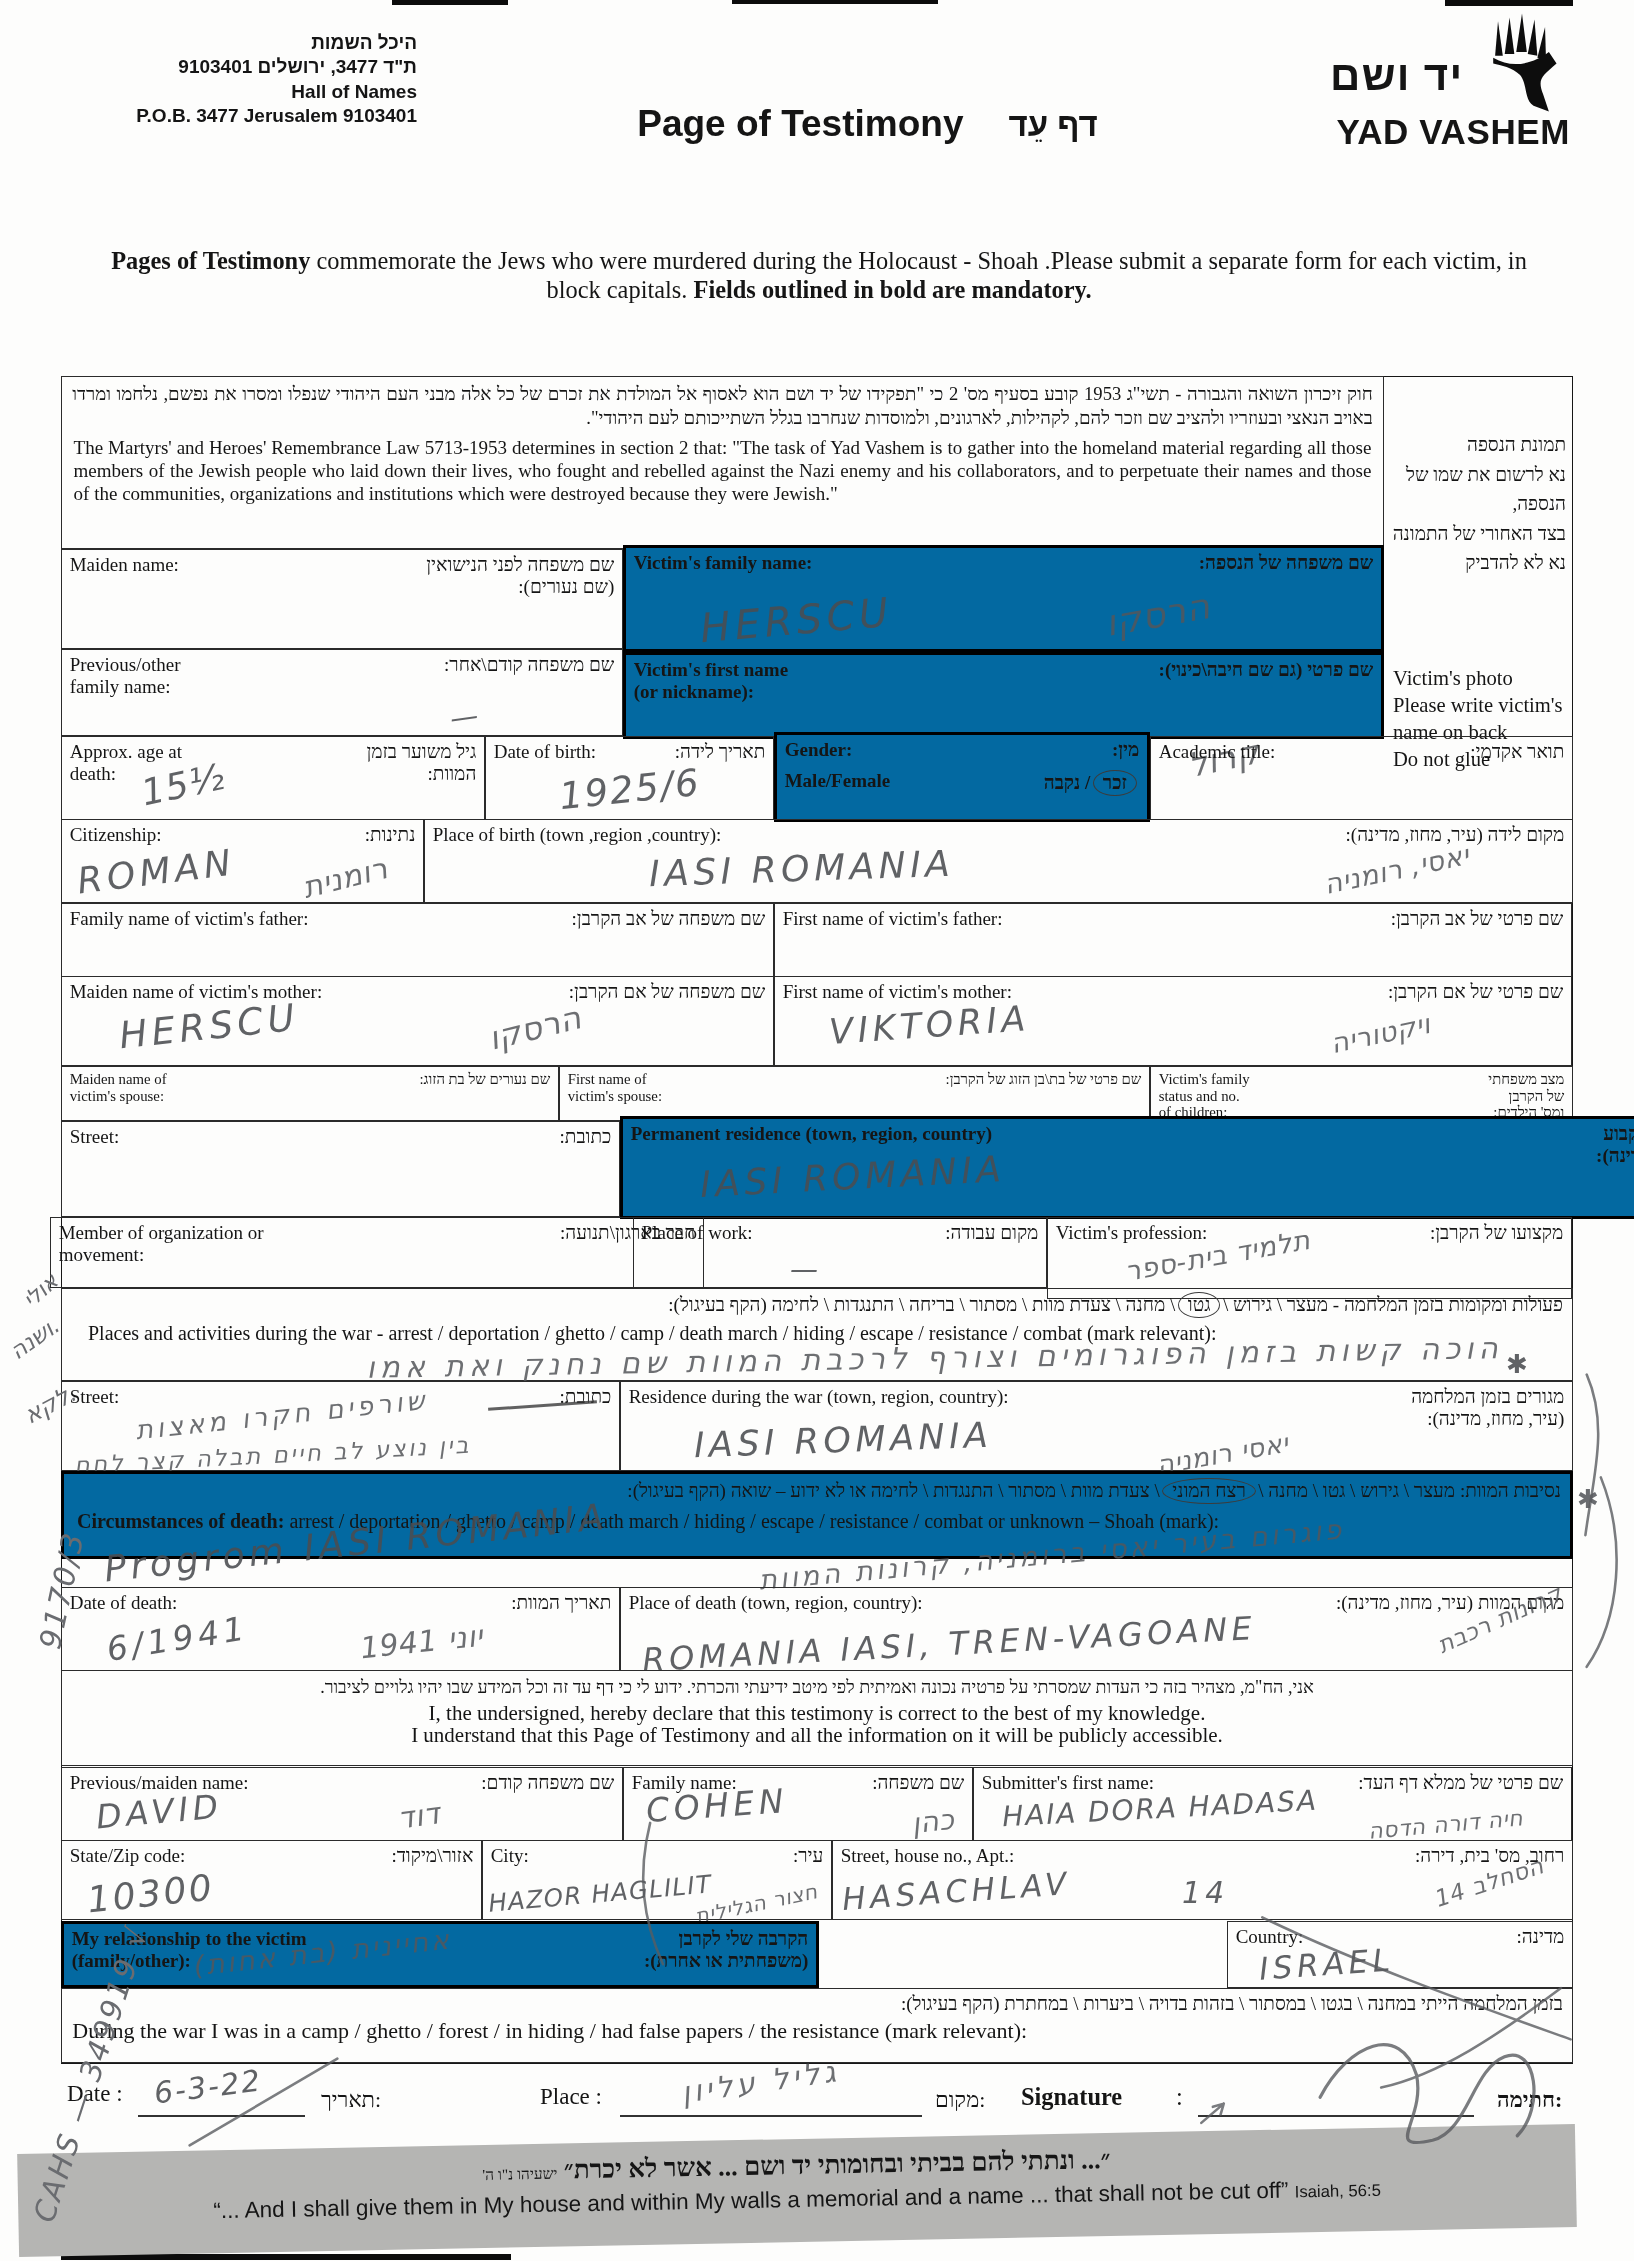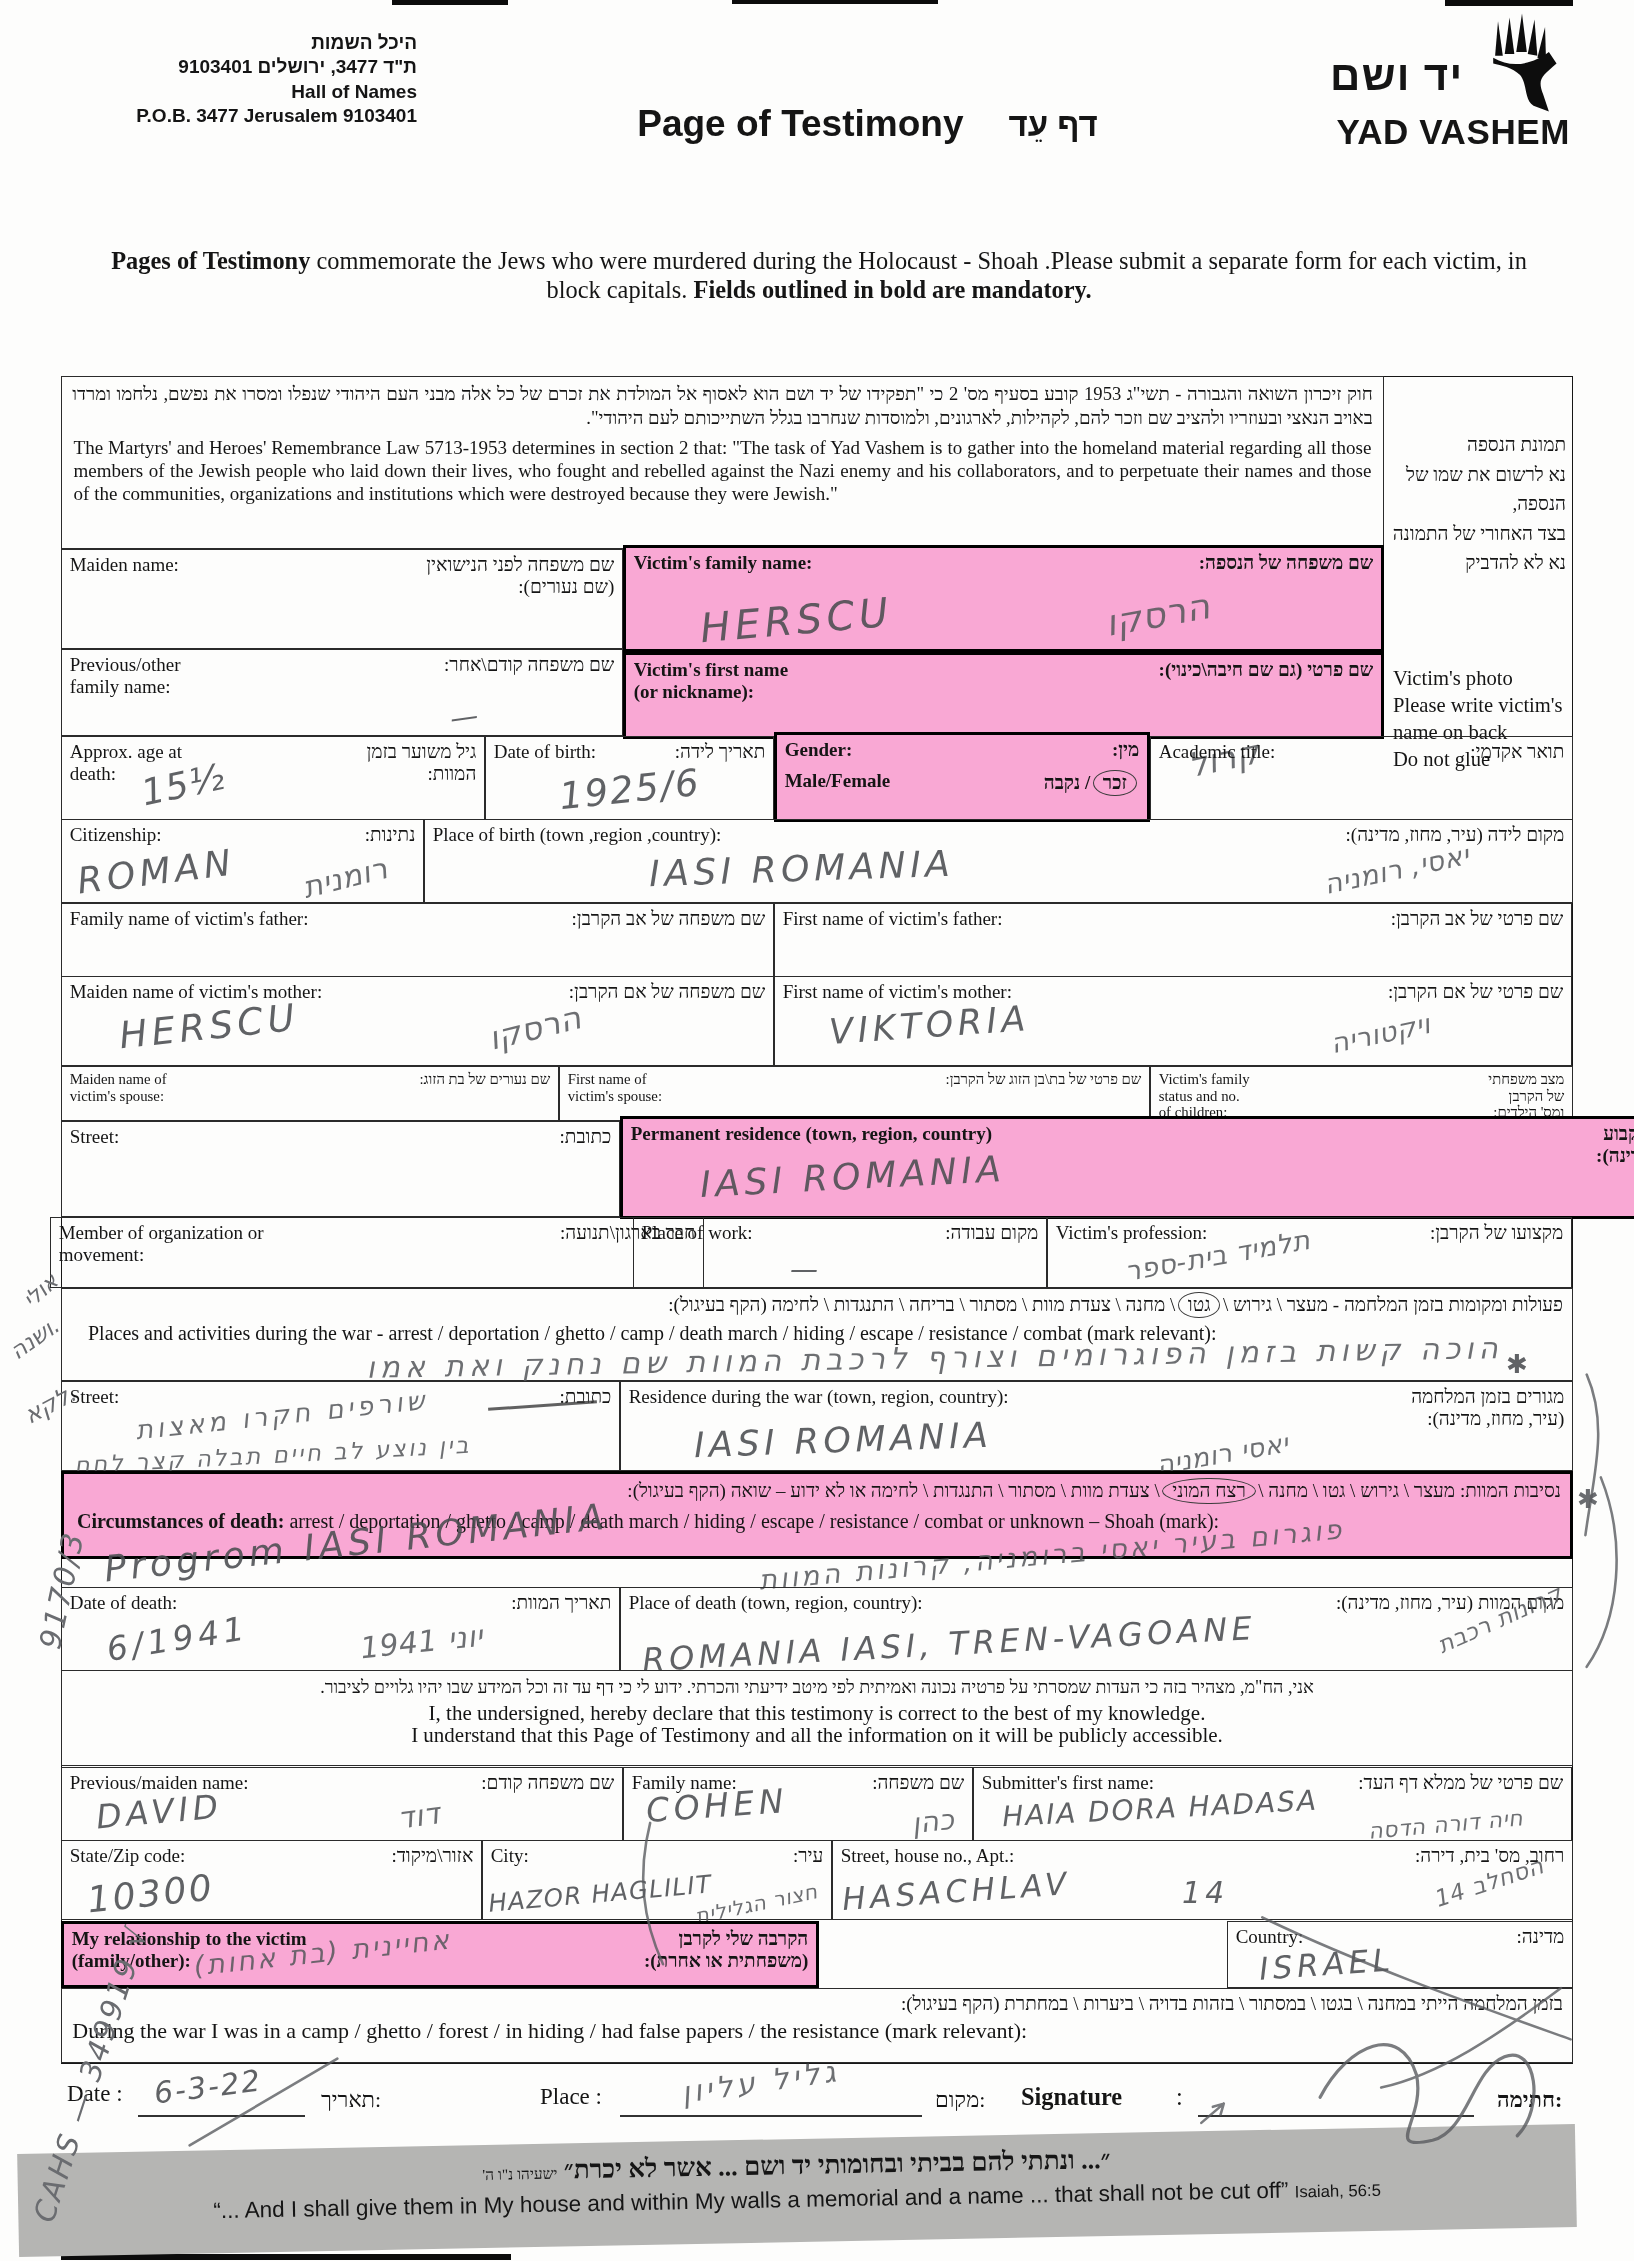--- a/index.html
+++ b/index.html
@@ -15,21 +15,21 @@
   .pot-he{font-size:33px;}
   .logo{position:absolute;left:1249px;top:13px;width:321px;text-align:right;font-family:"Liberation Sans",sans-serif;font-weight:bold;}
   .logo-he{font-size:42px;letter-spacing:1.3px;display:inline-block;vertical-align:top;margin-top:39px;}
   .logo-en{font-size:35px;letter-spacing:0.6px;margin-top:-3.9px;}
   
   .intro{position:absolute;left:90px;top:243px;width:1458px;text-align:center;}
   .intro-he{direction:rtl;font-weight:bold;font-size:21px;line-height:26px;}
   .intro-en{font-size:24.4px;line-height:29.6px;margin-top:2.6px;}
   
   .cell{position:absolute;border:1.3px solid #2b2b2b;box-sizing:border-box;}
-  .boldbox{position:absolute;border:3.9px solid #000;box-sizing:border-box;background:#f9a8d4;}
+  .boldbox{position:absolute;border:3.9px solid #000;box-sizing:border-box;background:#0369a1;}
   .lblrow{display:flex;justify-content:space-between;align-items:flex-start;padding:3.9px 7.7px 0 7.7px;}
   .en{font-size:19px;line-height:22px;}
   .he{direction:rtl;font-size:19px;line-height:22px;text-align:right;}
   .b{font-weight:bold;}
   .small .en,.small .he{font-size:14.8px;line-height:16.7px;}
   
   .hw{position:absolute;font-family:"DejaVu Sans",sans-serif;font-style:italic;color:#4b4d51;
       letter-spacing:4.5px;white-space:nowrap;opacity:.88;}
   .hw-he{position:absolute;font-family:"DejaVu Sans",sans-serif;font-style:italic;color:#55575b;
       direction:rtl;white-space:nowrap;letter-spacing:0.6px;opacity:.85;}
@@ -265,21 +265,21 @@
       <span class="he">חבר בארגון\תנועה:</span>
       </div>
   </div>
   <div class="cell" style="left:633px;top:1217px;width:414px;height:71px;">
     <div class="lblrow">
         <span class="en">Place of work:</span>
       <span class="he">מקום עבודה:</span>
       </div>
   </div>
   <div class="hw" style="left:790px;top:1253px;font-size:28px;">—</div>
-  <div class="cell" style="left:1047px;top:1217px;width:525px;height:71px;">
+  <div class="cell" style="left:1047px;top:1217px;width:525px;height:82px;">
     <div class="lblrow">
         <span class="en">Victim's profession:</span>
       <span class="he">מקצועו של הקרבן:</span>
       </div>
   </div>
   <div class="hw-he" style="left:1124px;top:1240px;font-size:27px;transform:rotate(-10deg);">תלמיד בית-ספר</div>
 
   <div class="cell" style="left:61px;top:1288px;width:1512px;height:93px;">
     <div class="he" style="padding:2.6px 9px 0 0;" dir="rtl">
       <span>פעולות ומקומות בזמן המלחמה - מעצר \ גירוש \</span><span class="circle">גטו</span><span>\ מחנה \ צעדת מוות \ מסתור \ בריחה \ התנגדות \ לחימה (הקף בעיגול):</span>

